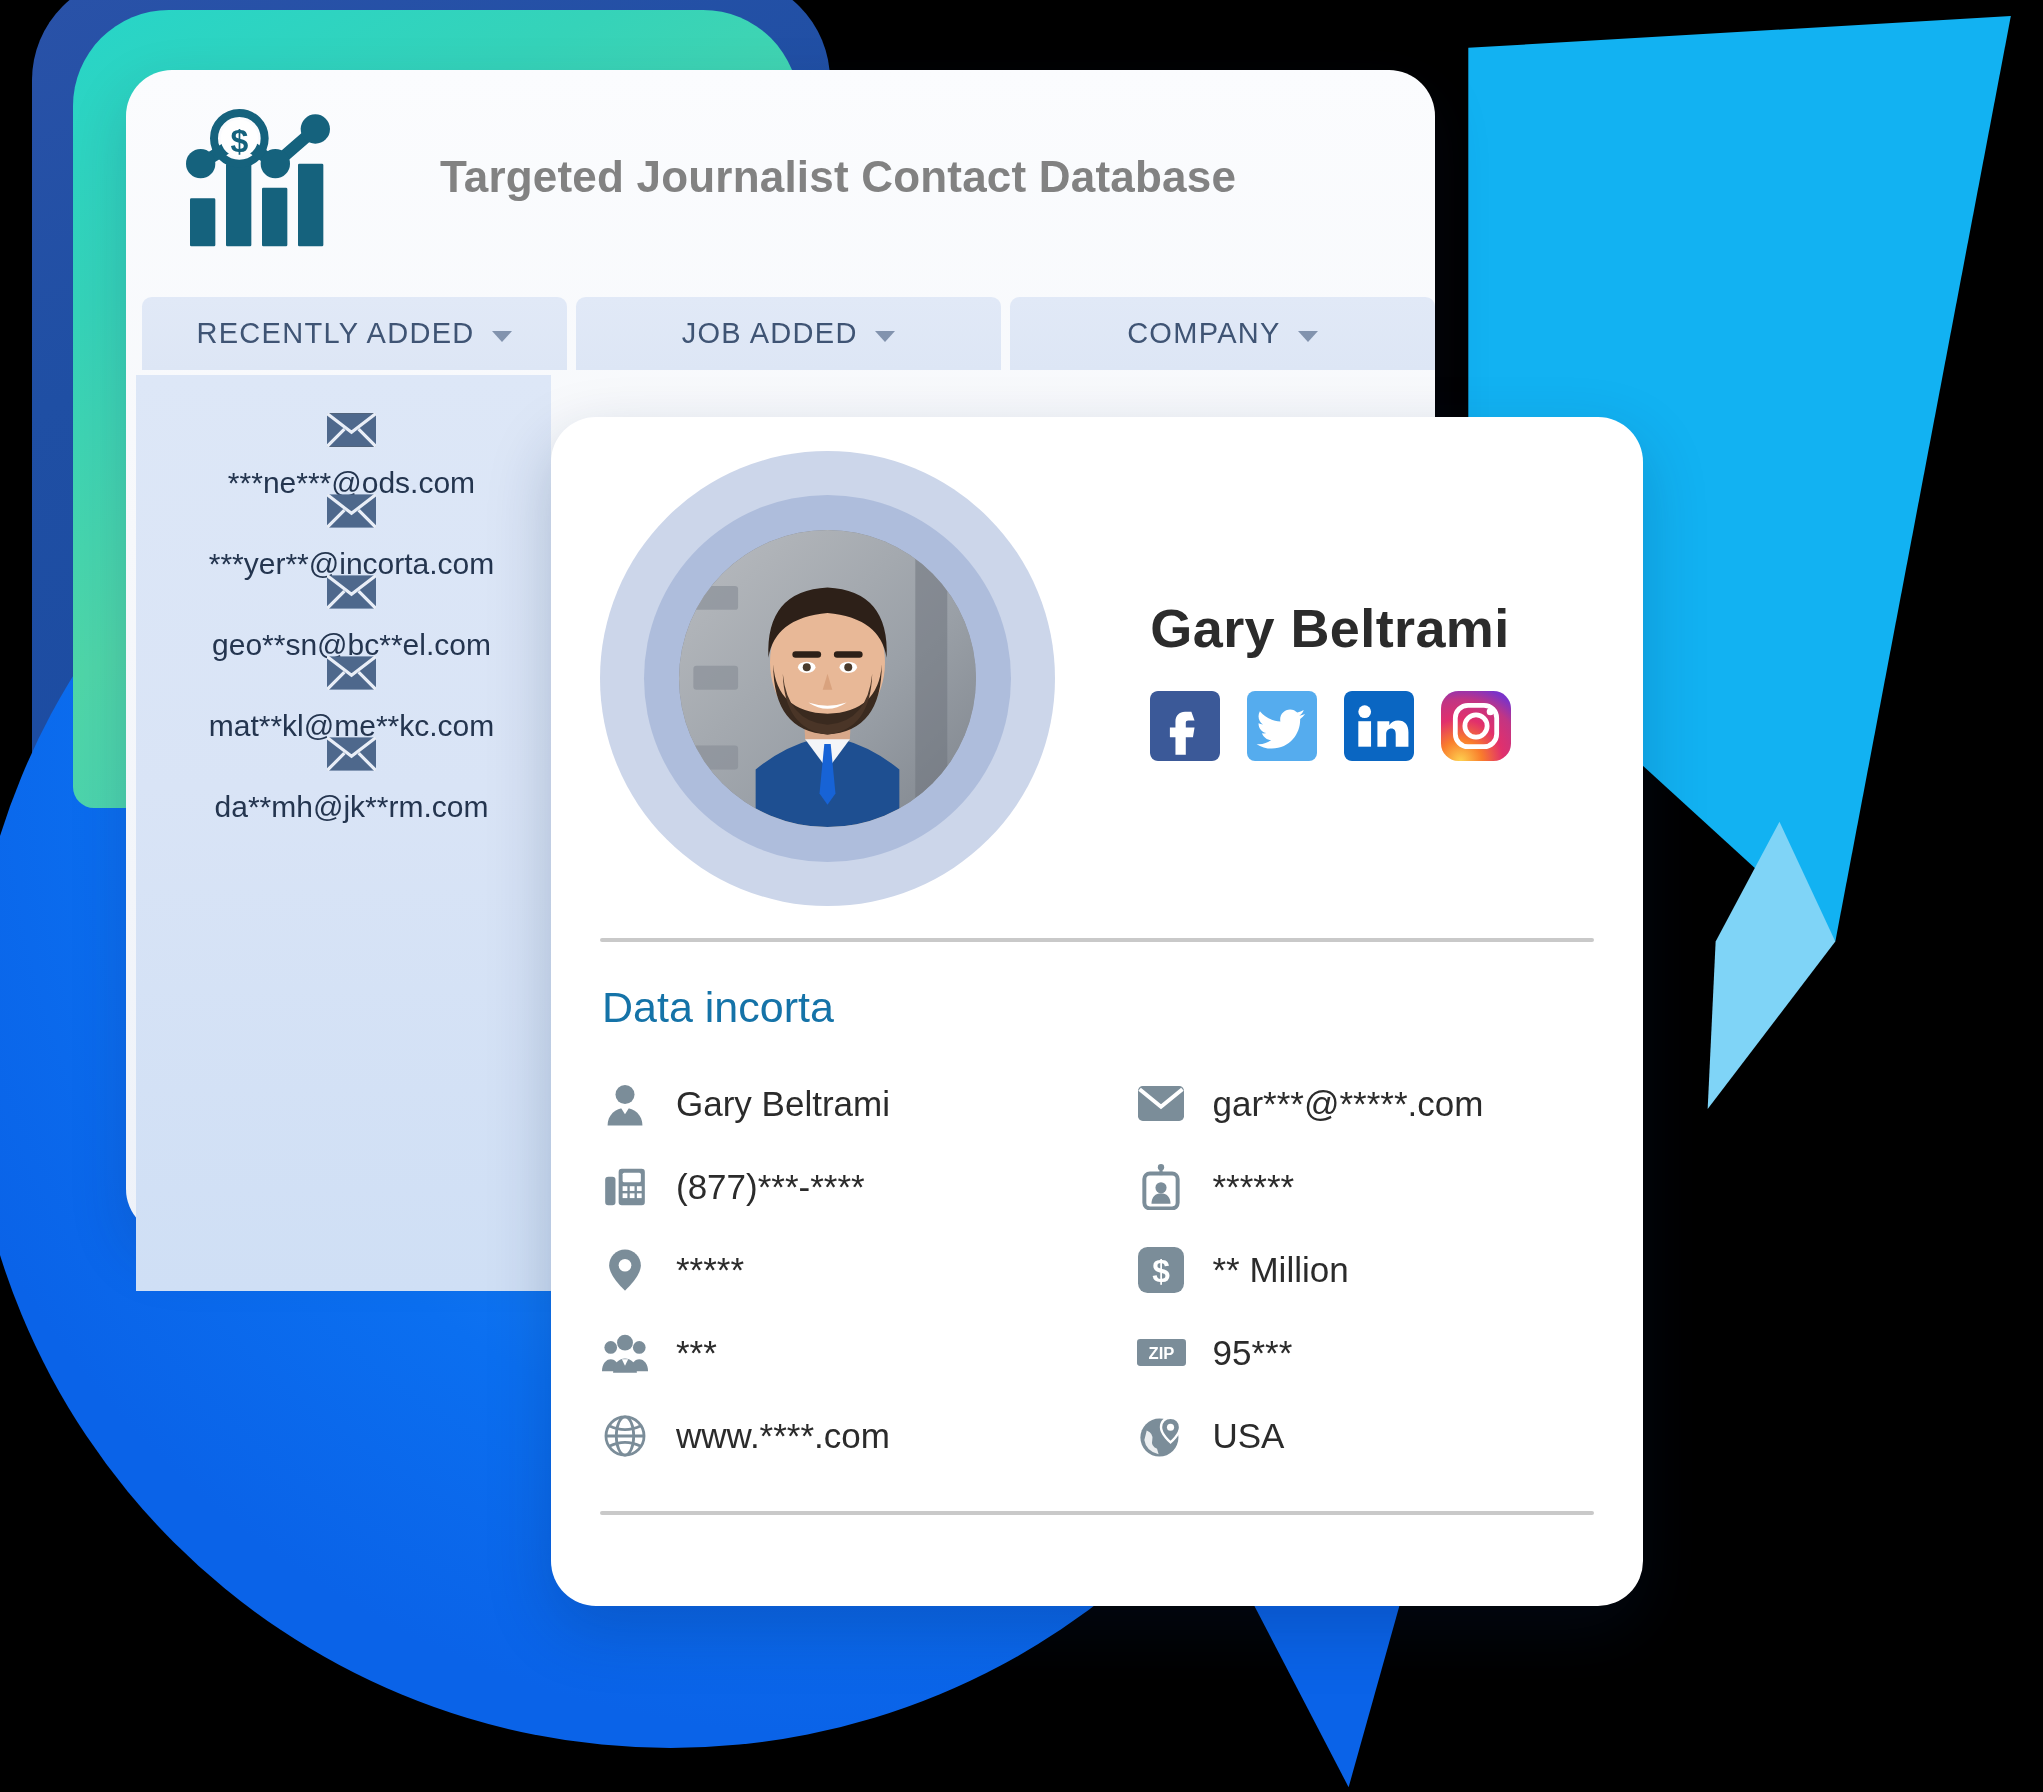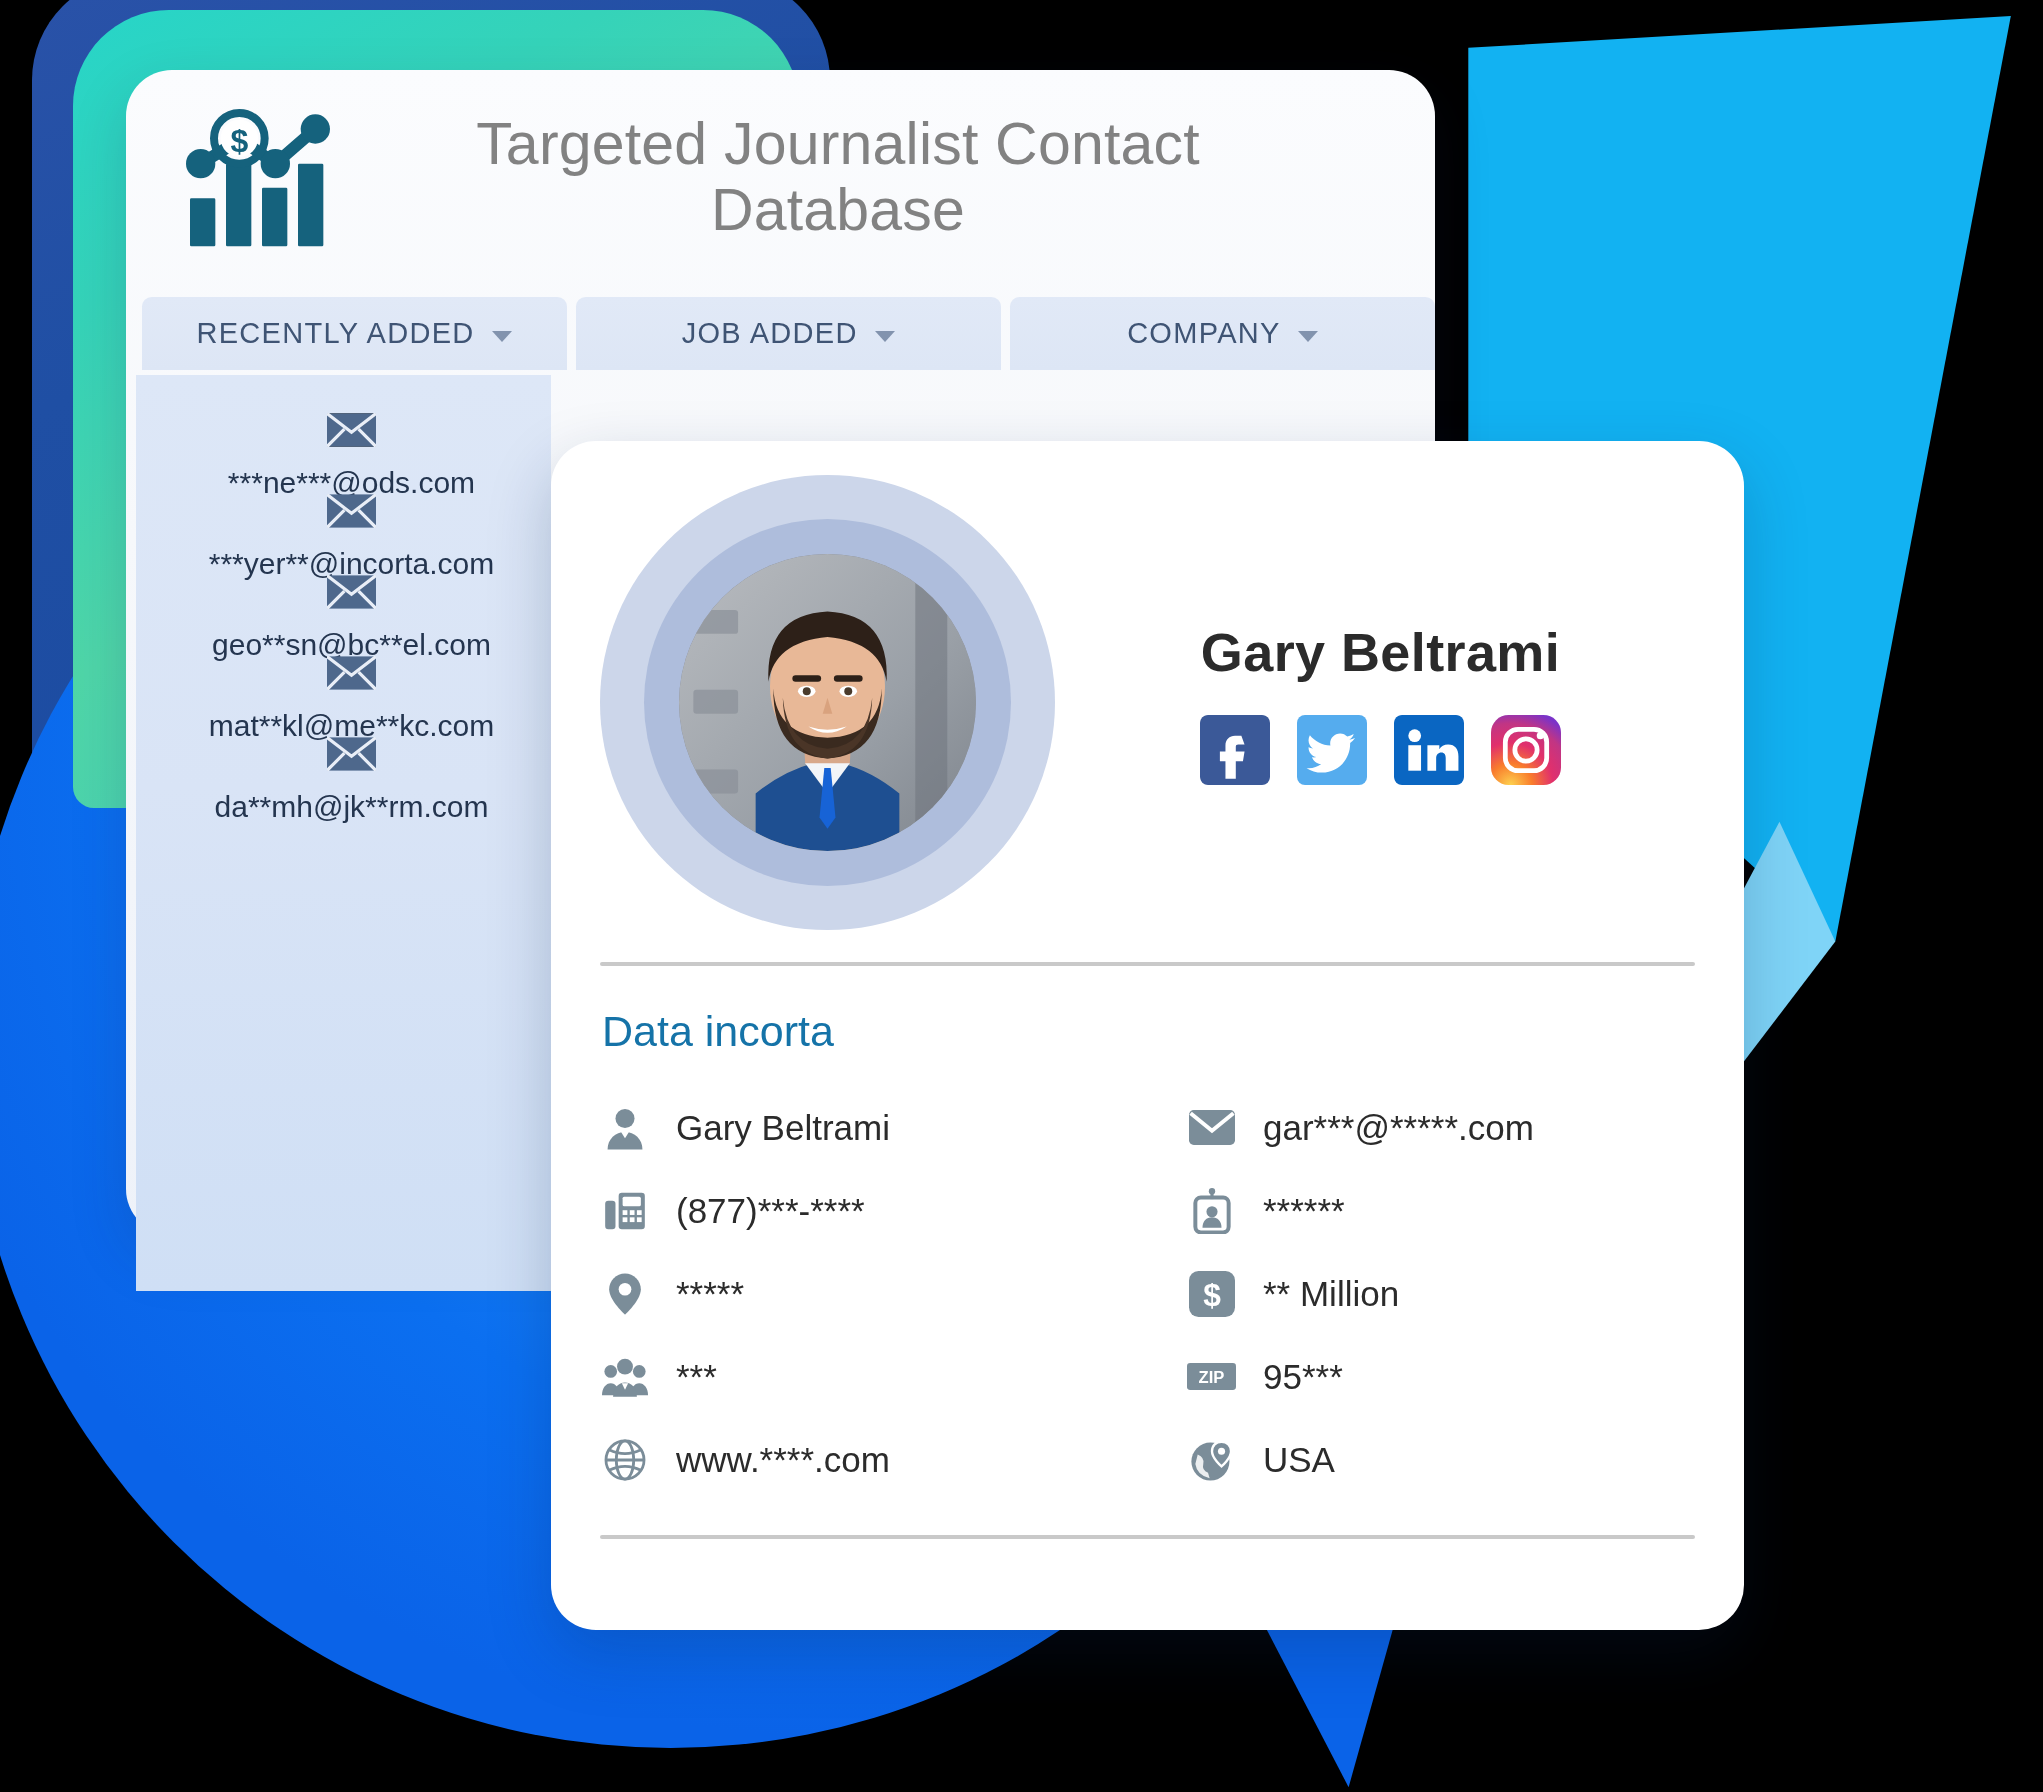--- a/index.html
+++ b/index.html
@@ -34,21 +34,21 @@
     position:absolute;left:126px;top:70px;width:1309px;height:1165px;
     background:linear-gradient(180deg,#fbfcfe 0%,#f6f8fb 40%,#eef2f9 100%);
     border-radius:46px;
     box-shadow:0 22.3px 56px rgba(20,40,90,.18);
     overflow:hidden;
   }
   .panel-head{display:flex;align-items:center;gap:27px;padding:35px 56px 0 56px;}
   .logo-ic{width:160px;height:144px;flex:0 0 auto;}
   .panel-title{
     flex:1;text-align:center;color:#828282;
-    font-size:59px;line-height:1.12;font-weight:400;letter-spacing:0.2px;
+    font-size:44px;line-height:1.12;font-weight:700;letter-spacing:0.2px;
     padding-right:72px;
   }
 
   
   .tabs{display:flex;gap:9.6px;padding:48px 0 0 16px;}
   .tab{
     background:linear-gradient(180deg,#e1e9f7 0%,#dde6f5 100%);
     border-radius:9.6px 9.6px 0 0;
     height:73px;display:flex;align-items:center;justify-content:center;gap:17.6px;
     color:#3f5474;font-size:29px;letter-spacing:1.3px;
@@ -67,21 +67,21 @@
   .mailrow{display:flex;align-items:center;gap:21px;height:81px;padding-left:16px;flex-direction:column;}
   .env{
     width:49px;height:32px;flex:0 0 auto;position:relative;
     background:linear-gradient(180deg,#5d7596 0%,#4f6customs 100%);
   }
   .env svg{display:block;}
   .mailtxt{color:#24354f;font-size:30px;white-space:nowrap;}
 
   
   .contact{
-    position:absolute;left:551px;top:441px;width:1193px;height:1189px;
+    position:absolute;left:551px;top:417px;width:1092px;height:1189px;
     background:#fff;border-radius:45px;
     box-shadow:0 24px 64px rgba(10,35,80,.22);
     overflow:hidden;
   }
   .c-head{display:flex;align-items:center;padding:34px 0 0 49px;}
   .avatar-wrap{
     width:455px;height:455px;border-radius:50%;
     background:#ccd6ea;display:flex;align-items:center;justify-content:center;flex:0 0 auto;
   }
   .avatar-ring{

